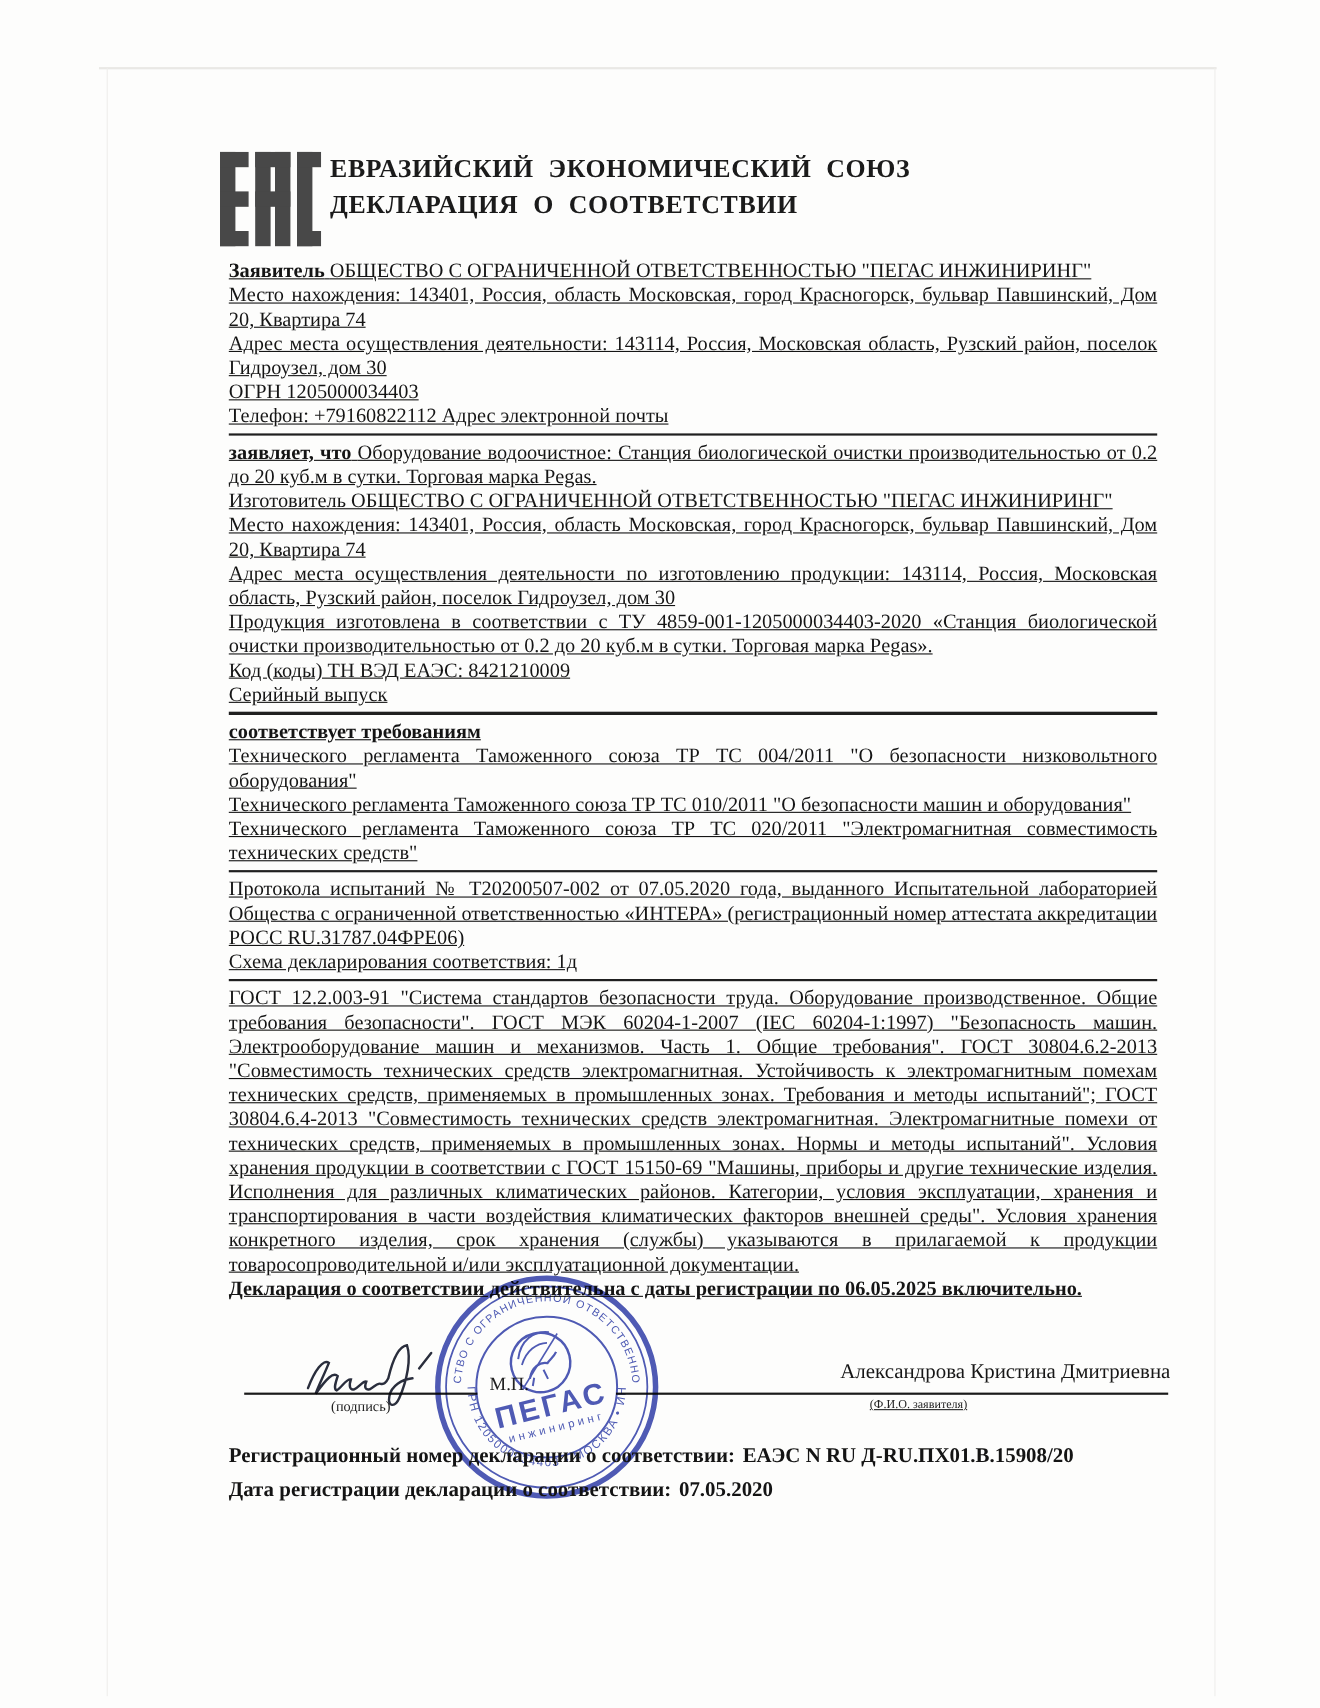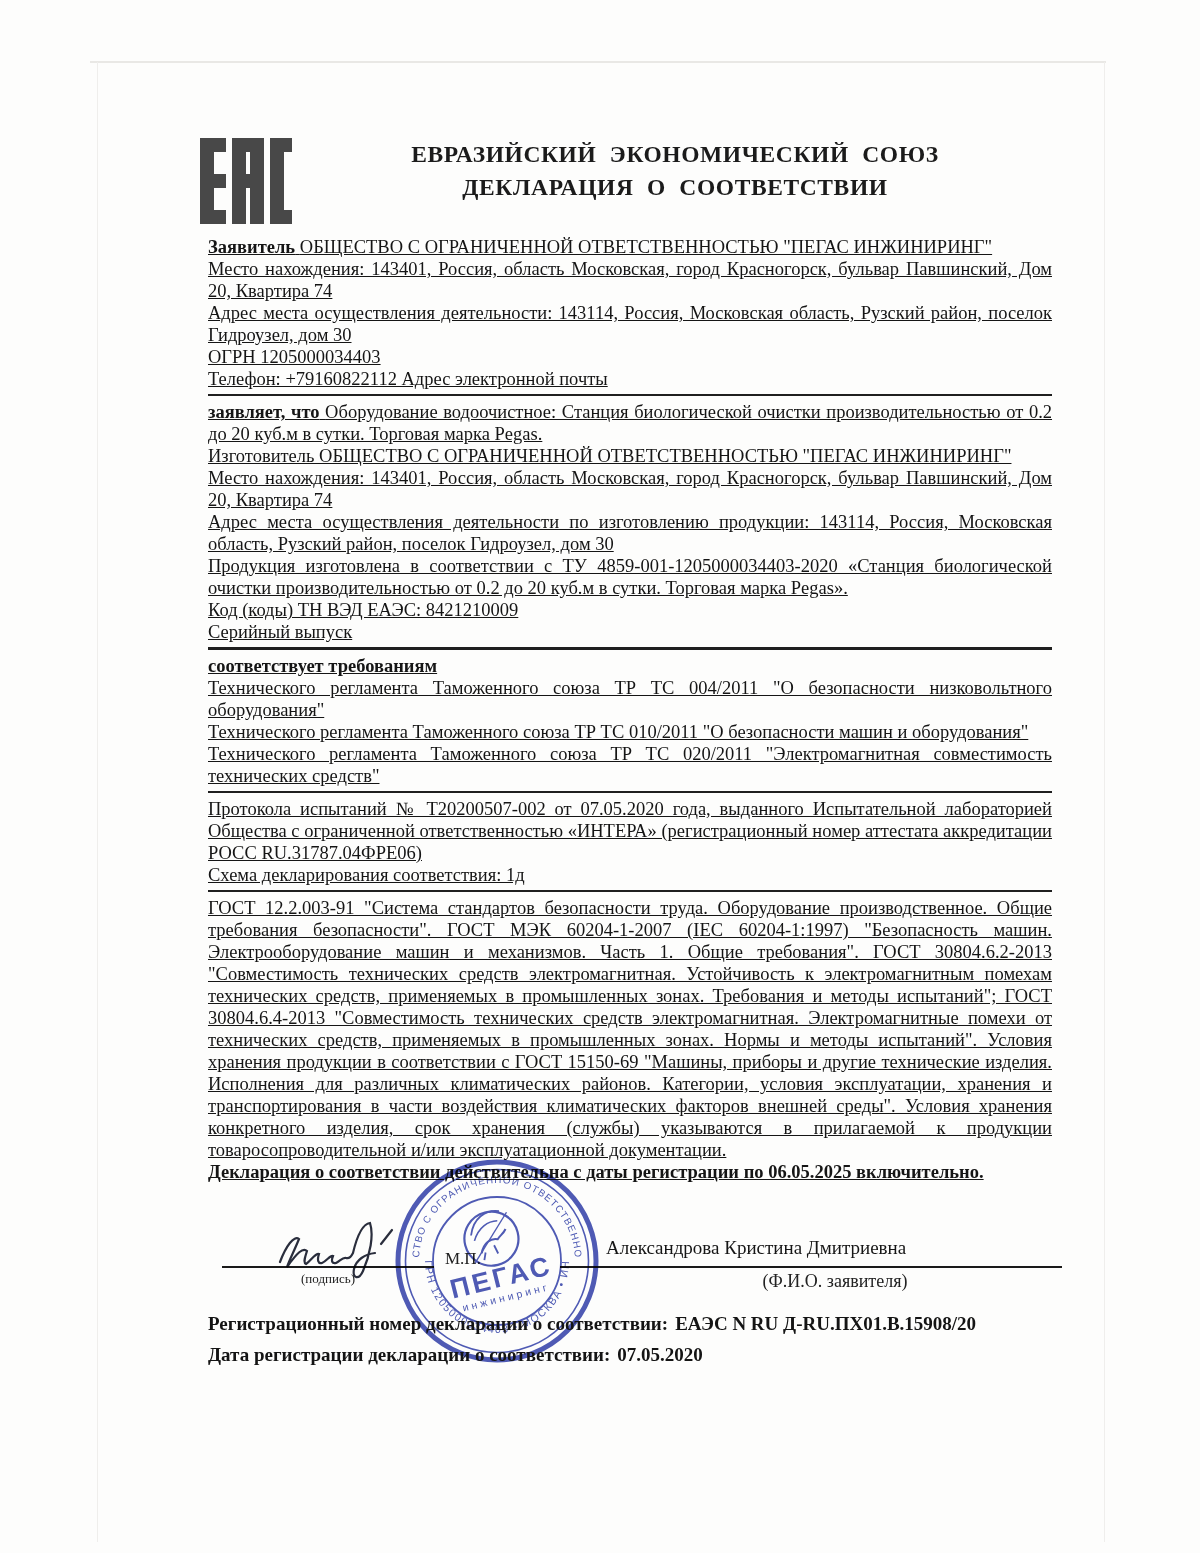--- a/index.html
+++ b/index.html
@@ -9,39 +9,39 @@
   }
   
   .scan-top{position:absolute;left:90px;top:61px;width:1016px;height:2px;background:#e9e8e5;}
   .scan-left{position:absolute;left:97px;top:62px;width:1px;height:1480px;background:#efeeec;}
   .scan-right{position:absolute;left:1104px;top:62px;width:1px;height:1480px;background:#efeeec;}
 
   
   .hdr{position:absolute;top:136px;left:0;width:1200px;height:100px;}
   .eac-logo{position:absolute;left:200px;top:2px;}
   .titles{
-    position:absolute;left:300px;top:2px;width:750px;text-align:center;
+    position:absolute;left:300px;top:2px;width:750px;
     font-weight:bold;font-size:23.5px;line-height:33px;letter-spacing:.6px;word-spacing:7px;color:#1b1b1b;
   }
 
   
   .content{position:absolute;left:208px;top:236px;width:844px;font-size:18.5px;line-height:22px;text-decoration:underline;}
   .content p{margin:0;text-align:justify;}
   .b{font-weight:bold;}
   .rule{border:0;border-top:2.5px solid #1f1f1f;margin:4px 0 5px 0;}
   .rule.thick{border-top-width:3px;}
   .validity{margin-top:11px;font-weight:bold;}
 
   
   .sigline{position:absolute;height:2px;background:#1a1a1a;}
   .cap{position:absolute;text-align:center;color:#222;}
   .cap.small{font-size:13px;}
-  .cap.tiny{font-size:18px;}
+  .cap.tiny{font-size:11px;text-decoration:underline;}
   .mp{position:absolute;font-size:17px;color:#222;}
-  .fio{position:absolute;text-align:left;font-size:19px;color:#161616;}
+  .fio{position:absolute;text-align:right;font-size:19px;color:#161616;}
   .sig-svg{position:absolute;mix-blend-mode:multiply;}
   .stamp{position:absolute;mix-blend-mode:multiply;opacity:.9;filter:blur(.2px);}
 
   .reg{position:absolute;left:208px;top:1308px;width:900px;font-weight:bold;font-size:19px;line-height:31px;color:#141414;}
   .reg .val{margin-left:7px;}
 </style>
 </head>
 <body>
 
 <div class="scan-top"></div>

